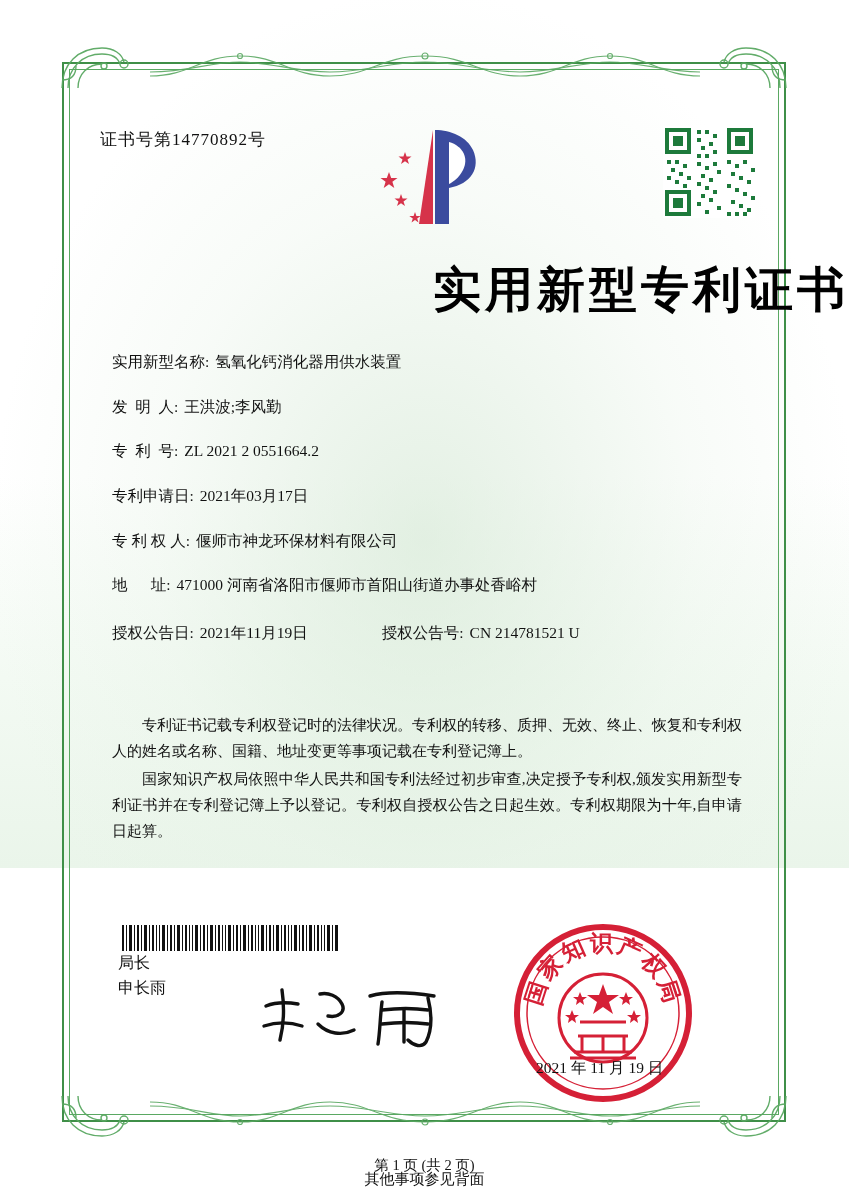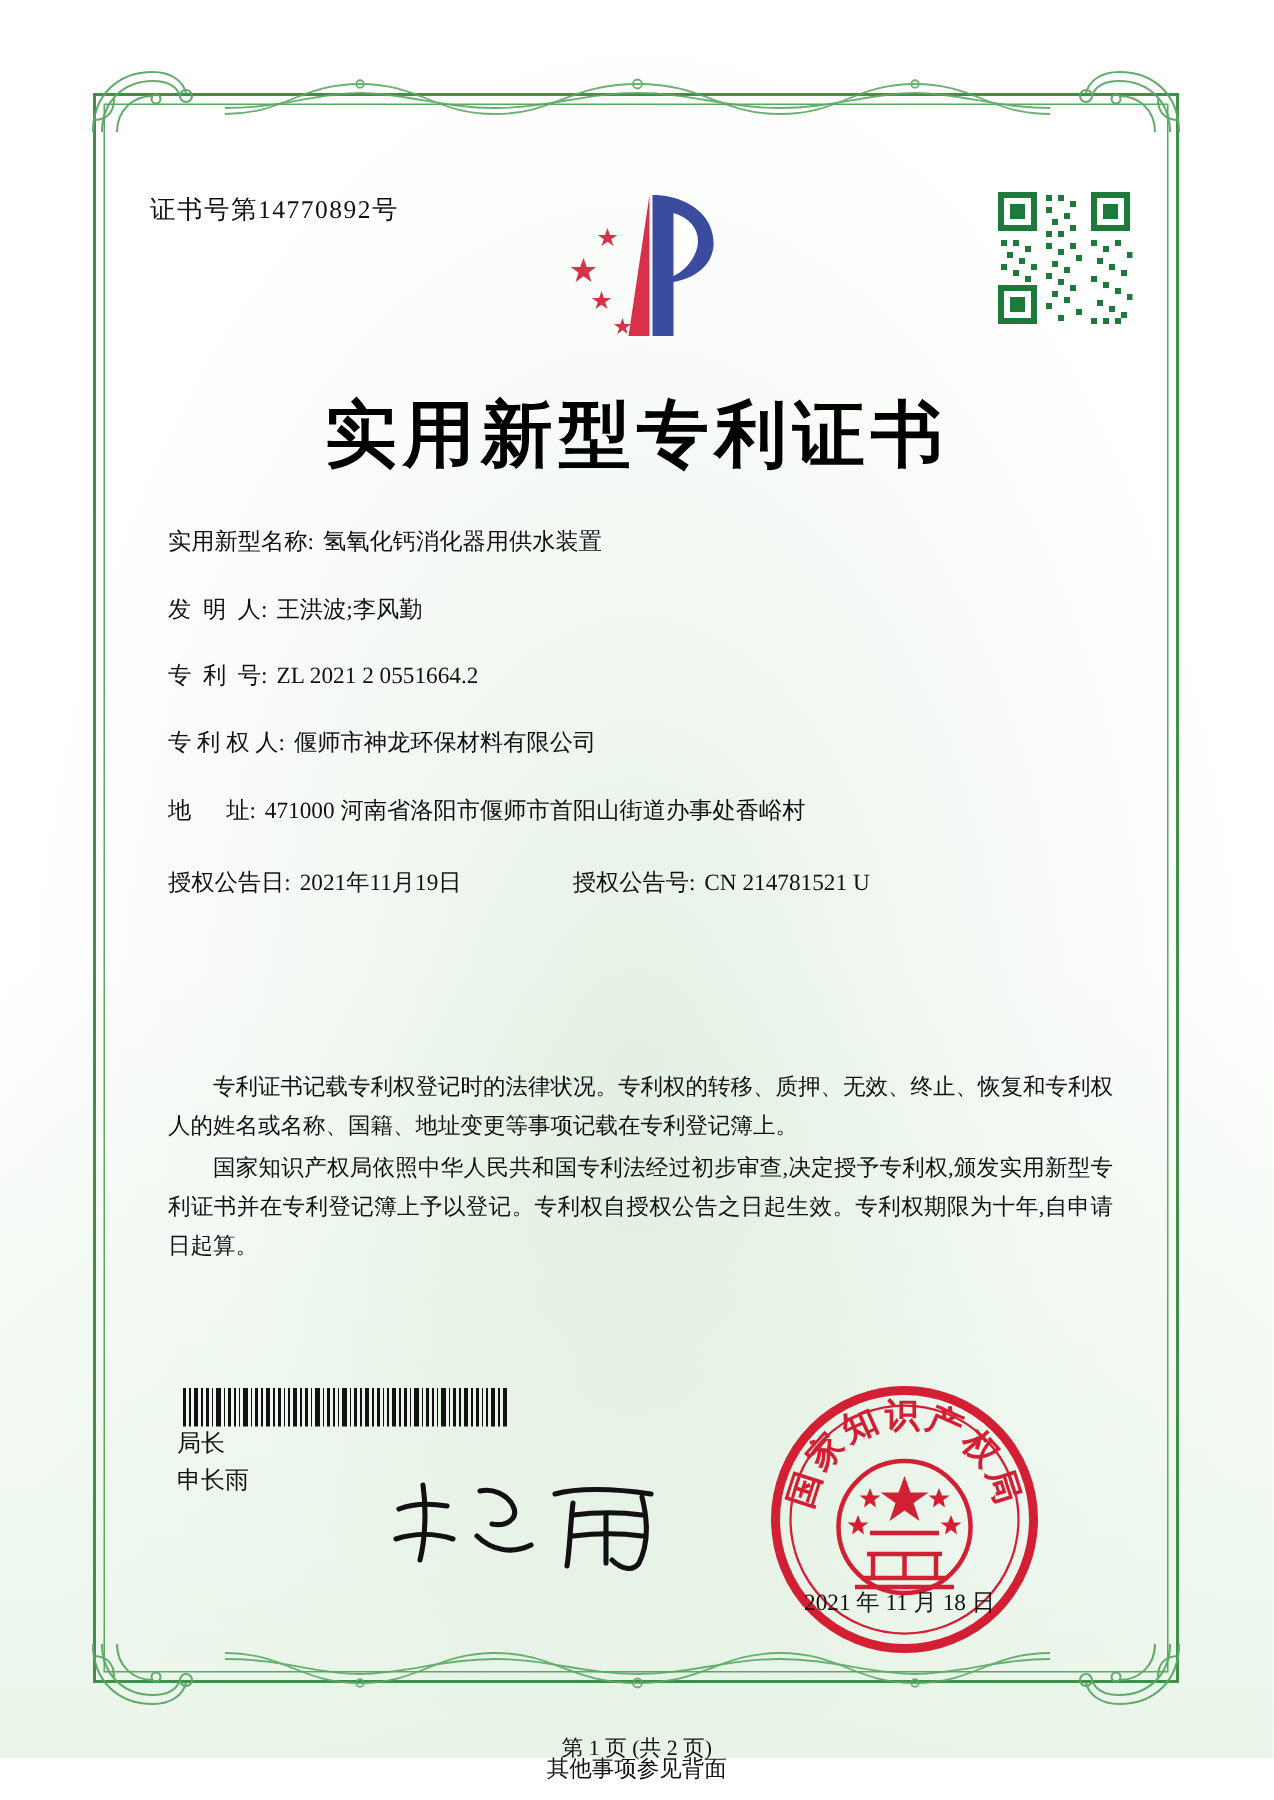--- a/index.html
+++ b/index.html
@@ -14,21 +14,21 @@
     color: #111;
     position: relative;
     overflow: hidden;
   }
 
   
   .certificate {
     position: absolute;
     left: 0; top: 0;
     width: 849px;
-    height: 1172px;
+    height: 868px;
     background:
       radial-gradient(ellipse at 50% 62%, rgba(205,228,205,0.55) 0%, rgba(226,240,226,0.25) 45%, rgba(255,255,255,0) 72%),
       linear-gradient(180deg, #ffffff 0%, #ffffff 55%, #f3faf3 78%, #eaf5ea 100%);
   }
 
   
   .border-outer {
     position: absolute;
     left: 62px; top: 62px;
     width: 724px;
@@ -101,21 +101,21 @@
     right: 94px; top: 126px;
     width: 92px; height: 92px;
   }
   .qr svg{display:block;width:100%;height:100%;}
 
   
   .doc-title {
     position: absolute;
     left: 0; top: 258px;
     width: 849px;
-    text-align: center;
+    text-align: right;
     font-size: 48px;
     font-weight: bold;
     letter-spacing: 4px;
     font-family: "DejaVu Serif", "Liberation Serif", serif;
     color: #000;
   }
 
   
   .fields {
     position: absolute;
@@ -395,20 +395,24 @@
       <span class="label">实用新型名称:</span>
       <span class="value">氢氧化钙消化器用供水装置</span>
     </div>
     <div class="field">
       <span class="label">发  明  人:</span>
       <span class="value">王洪波;李风勤</span>
     </div>
     <div class="field">
       <span class="label">专  利  号:</span>
       <span class="value">ZL 2021 2 0551664.2</span>
+    </div>
+    <div class="field">
+      <span class="label">专利申请日:</span>
+      <span class="value">2021年03月17日</span>
     </div>
     <div class="field">
       <span class="label">专 利 权 人:</span>
       <span class="value">偃师市神龙环保材料有限公司</span>
     </div>
     <div class="field">
       <span class="label">地      址:</span>
       <span class="value">471000 河南省洛阳市偃师市首阳山街道办事处香峪村</span>
     </div>
     <div class="field dual">
@@ -537,18 +541,18 @@
         </g>
 
         <path id="sealArc" d="M 95 95 m -62,0 a 62,62 0 0,1 124,0" fill="none"></path>
         <text font-family="'DejaVu Serif','Liberation Serif',serif" font-size="23" font-weight="bold" fill="#d0021b" letter-spacing="3">
           <textPath href="#sealArc" startOffset="50%" text-anchor="middle">国家知识产权局</textPath>
         </text>
       </g>
     </svg>
   </div>
 
-  <div class="issue-date">2021 年 11 月 18 日</div>
+  <div class="issue-date">2021 年 11 月 19 日</div>
 
   <div class="page-num">第 1 页 (共 2 页)</div>
   <div class="footnote">其他事项参见背面</div>
 
 </div>
 
 </body></html>

